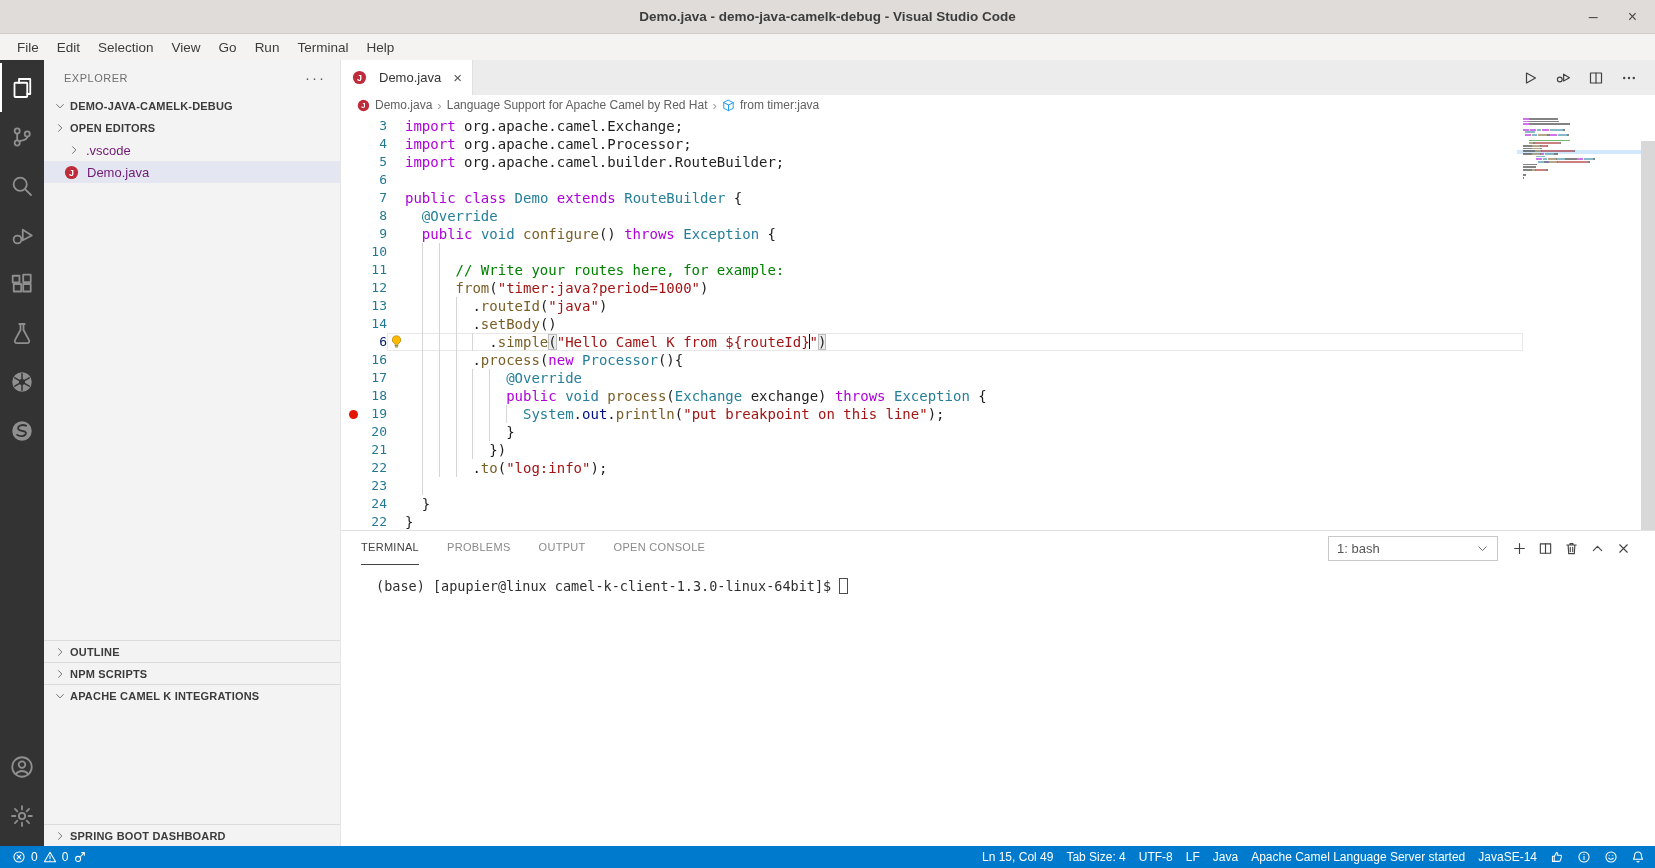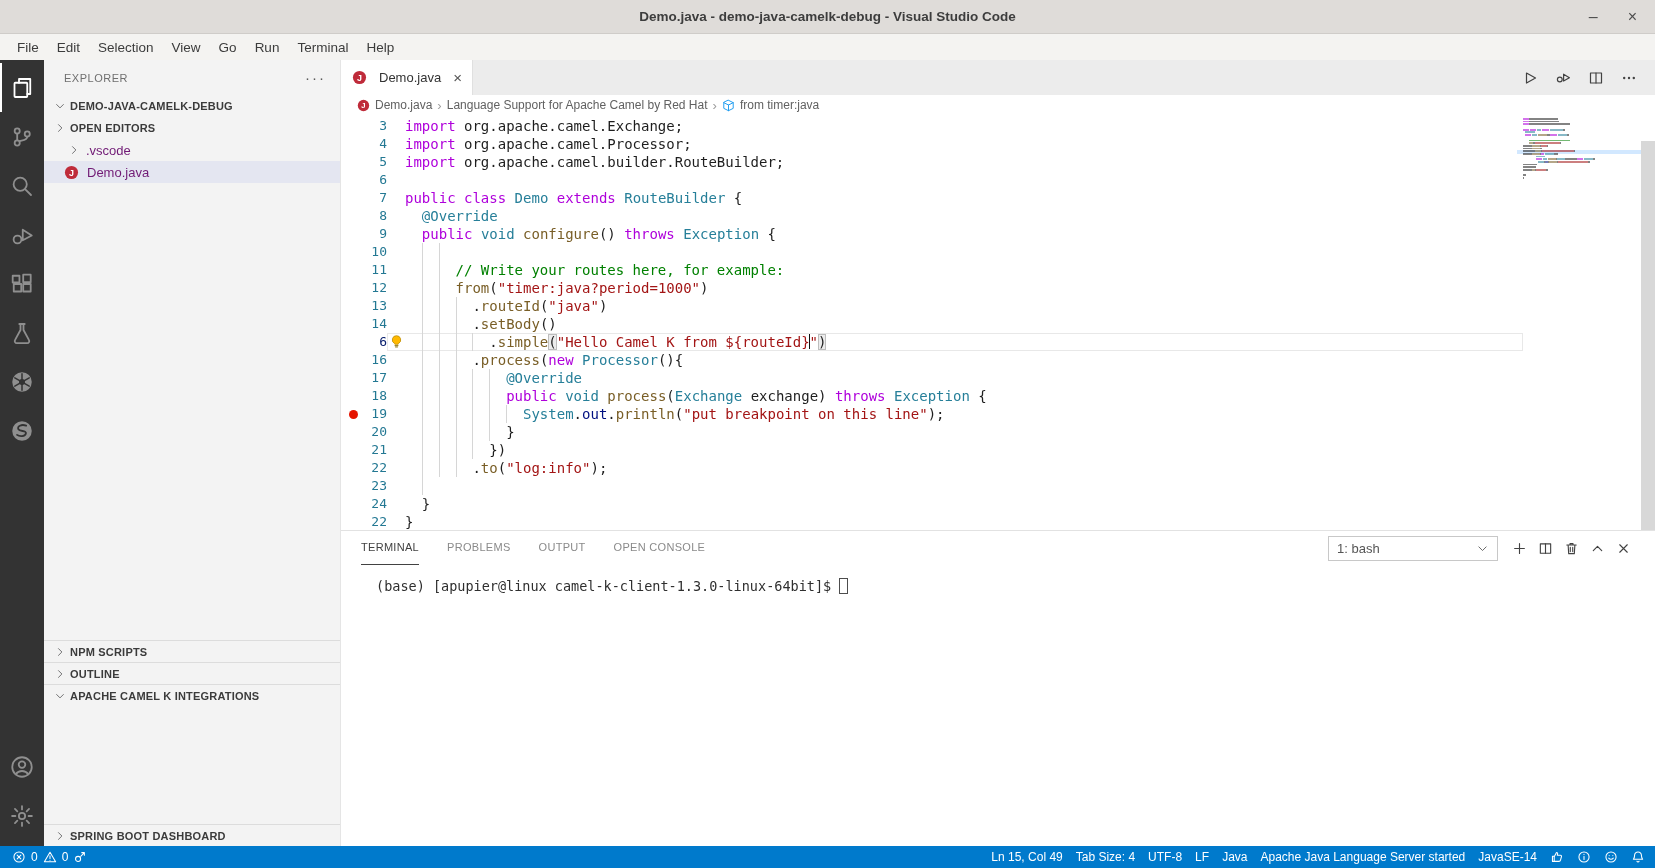--- a/index.html
+++ b/index.html
@@ -249,29 +249,29 @@
           </span>
         <span class="label">Demo.java</span>
       </div>
       <div class="sb-flex"></div>
       <div class="sb-row pane-head bordered">
         <span class="chev">
             <svg viewBox="0 0 16 16" fill="none" stroke="currentColor" stroke-width="1.2" stroke-linecap="round" stroke-linejoin="round">
               <path d="M6 3.5L10.5 8 6 12.5"></path>
             </svg>
           </span>
+        <span>OUTLINE</span>
+      </div>
+      <div class="sb-row pane-head bordered">
+        <span class="chev">
+            <svg viewBox="0 0 16 16" fill="none" stroke="currentColor" stroke-width="1.2" stroke-linecap="round" stroke-linejoin="round">
+              <path d="M6 3.5L10.5 8 6 12.5"></path>
+            </svg>
+          </span>
         <span>NPM SCRIPTS</span>
-      </div>
-      <div class="sb-row pane-head bordered">
-        <span class="chev">
-            <svg viewBox="0 0 16 16" fill="none" stroke="currentColor" stroke-width="1.2" stroke-linecap="round" stroke-linejoin="round">
-              <path d="M6 3.5L10.5 8 6 12.5"></path>
-            </svg>
-          </span>
-        <span>OUTLINE</span>
       </div>
       <div class="sb-row pane-head bordered">
         <span class="chev">
             <svg viewBox="0 0 16 16" fill="none" stroke="currentColor" stroke-width="1.2" stroke-linecap="round" stroke-linejoin="round">
               <path d="M3.5 6L8 10.5 12.5 6"></path>
             </svg>
           </span>
         <span>APACHE CAMEL K INTEGRATIONS</span>
       </div>
       <div class="camel-space"></div>
@@ -480,21 +480,21 @@
             <path d="M8.8 7.2L13 3M13 3h-3M13 3v3"></path>
           </svg>
         </div>
       </div>
     <div class="sb-right" id="status-right">
         <div class="st-item">Ln 15, Col 49</div>
         <div class="st-item">Tab Size: 4</div>
         <div class="st-item">UTF-8</div>
         <div class="st-item">LF</div>
         <div class="st-item">Java</div>
-        <div class="st-item">Apache Java Language Server started</div>
+        <div class="st-item">Apache Camel Language Server started</div>
         <div class="st-item">JavaSE-14</div>
         <div class="st-item">
           <svg viewBox="0 0 16 16" fill="none" stroke="currentColor" stroke-width="1.2" stroke-linecap="round" stroke-linejoin="round">
             <path d="M2.8 7.2h2V13h-2zM4.8 7.6l2.6-4.8c.9 0 1.5.7 1.3 1.6L8.3 6h3.6c.8 0 1.4.8 1.2 1.5l-1.1 4.2c-.2.8-.9 1.3-1.7 1.3H4.8"></path>
           </svg>
         </div>
         <div class="st-item">
           <svg viewBox="0 0 16 16" fill="none" stroke="currentColor" stroke-width="1.2" stroke-linecap="round" stroke-linejoin="round">
             <circle cx="8" cy="8" r="5.8"></circle>
             <path d="M8 7.3v3.5M8 5v.2"></path>

